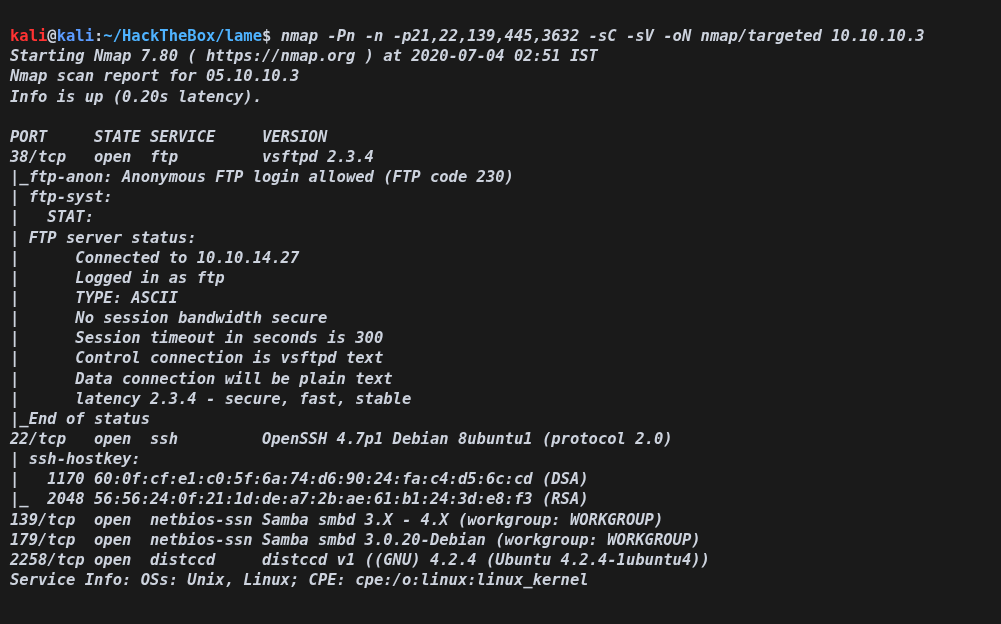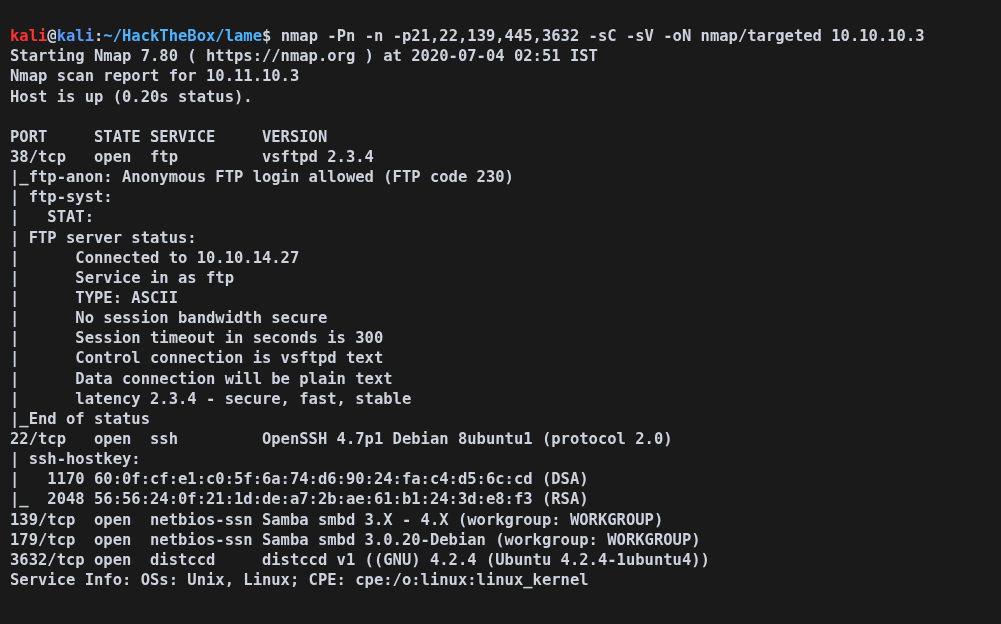--- a/index.html
+++ b/index.html
@@ -17,48 +17,48 @@
   }
   .terminal {
     padding: 6px 10px 10px 10px;
     white-space: pre;
   }
   .user { color: #ff3333; }
   .at   { color: #cdd3de; }
   .host { color: #5c9cff; }
   .path { color: #4fb3ff; text-align: right; }
   .prompt { color: #cdd3de; }
-  .cmd  { color: #cdd3de; }
-  .out  { color: #cdd3de; }
+  .cmd  { color: #cdd3de; font-style: italic; }
+  .out  { color: #cdd3de; font-style: italic; }
 </style>
 </head>
 <body>
 
 <div class="terminal">
 <span><span class="user">kali</span><span class="at">@</span><span class="host">kali</span><span class="prompt">:</span><span class="path">~/HackTheBox/lame</span><span class="prompt">$</span><span class="cmd"> nmap -Pn -n -p21,22,139,445,3632 -sC -sV -oN nmap/targeted 10.10.10.3</span></span>
 <span class="out">Starting Nmap 7.80 ( https://nmap.org ) at 2020-07-04 02:51 IST</span>
-<span class="out">Nmap scan report for 10.11.10.3</span>
-<span class="out">Host is up (0.20s status).</span>
+<span class="out">Nmap scan report for 05.10.10.3</span>
+<span class="out">Info is up (0.20s latency).</span>
 <span class="out"></span>
 <span class="out">PORT     STATE SERVICE     VERSION</span>
 <span class="out">38/tcp   open  ftp         vsftpd 2.3.4</span>
 <span class="out">|_ftp-anon: Anonymous FTP login allowed (FTP code 230)</span>
 <span class="out">| ftp-syst: </span>
 <span class="out">|   STAT: </span>
 <span class="out">| FTP server status:</span>
 <span class="out">|      Connected to 10.10.14.27</span>
-<span class="out">|      Service in as ftp</span>
+<span class="out">|      Logged in as ftp</span>
 <span class="out">|      TYPE: ASCII</span>
 <span class="out">|      No session bandwidth secure</span>
 <span class="out">|      Session timeout in seconds is 300</span>
 <span class="out">|      Control connection is vsftpd text</span>
 <span class="out">|      Data connection will be plain text</span>
 <span class="out">|      latency 2.3.4 - secure, fast, stable</span>
 <span class="out">|_End of status</span>
 <span class="out">22/tcp   open  ssh         OpenSSH 4.7p1 Debian 8ubuntu1 (protocol 2.0)</span>
 <span class="out">| ssh-hostkey: </span>
 <span class="out">|   1170 60:0f:cf:e1:c0:5f:6a:74:d6:90:24:fa:c4:d5:6c:cd (DSA)</span>
 <span class="out">|_  2048 56:56:24:0f:21:1d:de:a7:2b:ae:61:b1:24:3d:e8:f3 (RSA)</span>
 <span class="out">139/tcp  open  netbios-ssn Samba smbd 3.X - 4.X (workgroup: WORKGROUP)</span>
 <span class="out">179/tcp  open  netbios-ssn Samba smbd 3.0.20-Debian (workgroup: WORKGROUP)</span>
-<span class="out">3632/tcp open  distccd     distccd v1 ((GNU) 4.2.4 (Ubuntu 4.2.4-1ubuntu4))</span>
+<span class="out">2258/tcp open  distccd     distccd v1 ((GNU) 4.2.4 (Ubuntu 4.2.4-1ubuntu4))</span>
 <span class="out">Service Info: OSs: Unix, Linux; CPE: cpe:/o:linux:linux_kernel</span>
 </div>
 
 </body></html>

